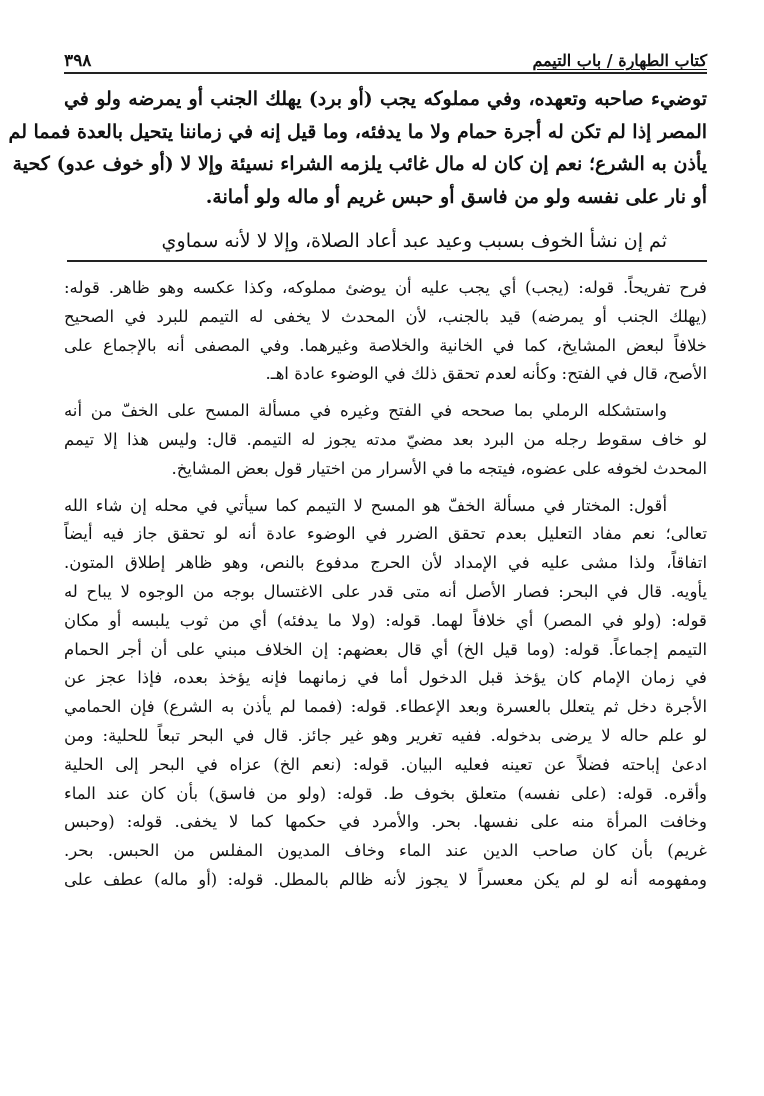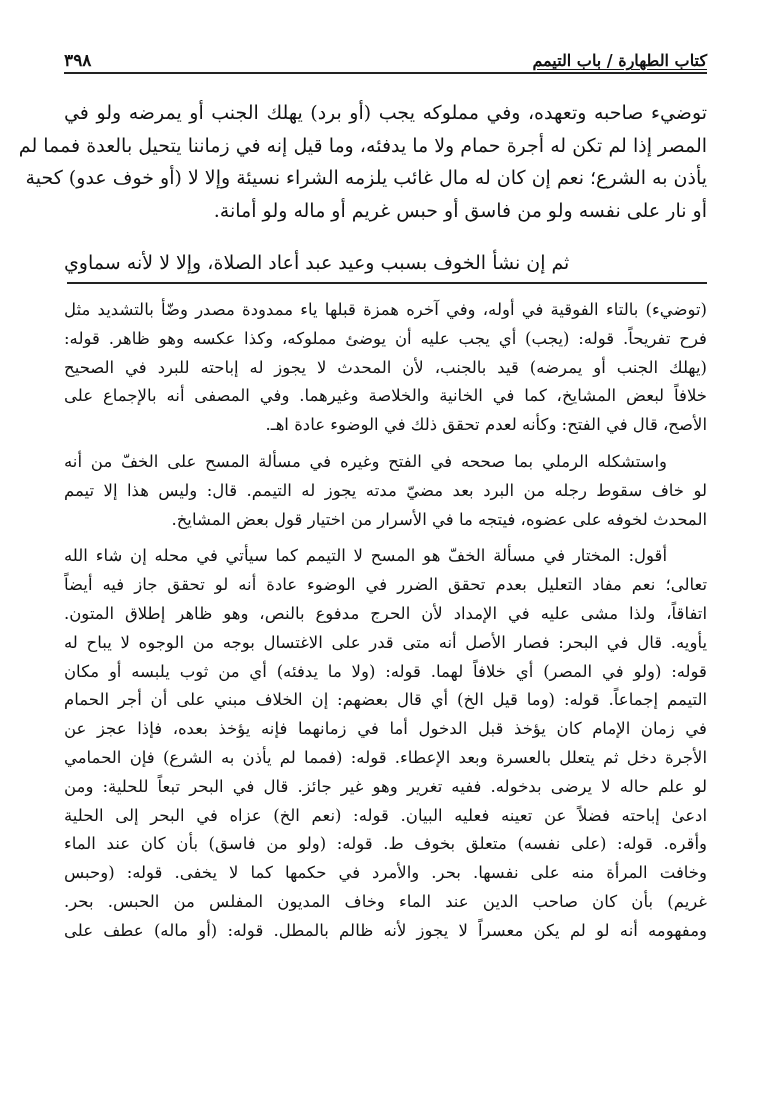--- a/index.html
+++ b/index.html
@@ -13,27 +13,27 @@
       direction: rtl; display: flex; justify-content: space-between; align-items: flex-end;
       padding-bottom: 2px;
     }
     .header .title {
       font-size: 16px; font-weight: bold; text-decoration: underline;
       text-underline-offset: 3px;
     }
     .header .pagenum { font-size: 17px; font-weight: bold; text-align: center; }
     .main-text {
       direction: rtl; text-align: justify; text-align-last: right;
-      font-size: 19px; line-height: 32.5px; margin-top: 22px;
+      font-size: 19px; line-height: 32.5px; margin-top: 8px; font-weight: bold;
     }
     .main-text .line { display: block; text-align: justify; text-align-last: justify; white-space: nowrap; }
     .main-text .line.last { text-align-last: right; }
     .matn-line {
-      direction: rtl; text-align: left; font-size: 19px; line-height: 32px;
-      margin-top: 20px; padding-right: 40px;
+      direction: rtl; text-align: right; font-size: 19px; line-height: 32px;
+      margin-top: 12px; padding-right: 40px;
     }
     .divider { border-top: 2px solid #222; margin-top: 4px; margin-left: 3px; }
     .commentary {
       direction: rtl; font-size: 16.5px; line-height: 28.8px; margin-top: 12px;
     }
     .commentary .para { margin-bottom: 8px; }
     .commentary .line { display: block; text-align: justify; text-align-last: justify; white-space: nowrap; overflow: hidden; }
     .commentary .line.last { text-align-last: right; }
     .commentary .line.indent { padding-right: 40px; }
   </style>
@@ -50,23 +50,22 @@
     <span class="line">توضيء صاحبه وتعهده، وفي مملوكه يجب (أو برد) يهلك الجنب أو يمرضه ولو في</span>
     <span class="line">المصر إذا لم تكن له أجرة حمام ولا ما يدفئه، وما قيل إنه في زماننا يتحيل بالعدة فمما لم</span>
     <span class="line">يأذن به الشرع؛ نعم إن كان له مال غائب يلزمه الشراء نسيئة وإلا لا (أو خوف عدو) كحية</span>
     <span class="line last">أو نار على نفسه ولو من فاسق أو حبس غريم أو ماله ولو أمانة.</span>
   </div>
   <div class="matn-line">ثم إن نشأ الخوف بسبب وعيد عبد أعاد الصلاة، وإلا لا لأنه سماوي</div>
   <div class="divider"></div>
 
   <div class="commentary">
     <div class="para">
-      <span class="line">(توضيء) بالتاء الفوقية في أوله، وفي آخره همزة قبلها ياء ممدودة مصدر وضّأ بالتشديد مثل</span>
       <span class="line">فرح تفريحاً. قوله: (يجب) أي يجب عليه أن يوضئ مملوكه، وكذا عكسه وهو ظاهر. قوله:</span>
-      <span class="line">(يهلك الجنب أو يمرضه) قيد بالجنب، لأن المحدث لا يجوز له إباحته للبرد في الصحيح</span>
+      <span class="line">(يهلك الجنب أو يمرضه) قيد بالجنب، لأن المحدث لا يخفى له التيمم للبرد في الصحيح</span>
       <span class="line">خلافاً لبعض المشايخ، كما في الخانية والخلاصة وغيرهما. وفي المصفى أنه بالإجماع على</span>
       <span class="line last">الأصح، قال في الفتح: وكأنه لعدم تحقق ذلك في الوضوء عادة اهـ.</span>
     </div>
     <div class="para">
       <span class="line indent">واستشكله الرملي بما صححه في الفتح وغيره في مسألة المسح على الخفّ من أنه</span>
       <span class="line">لو خاف سقوط رجله من البرد بعد مضيّ مدته يجوز له التيمم. قال: وليس هذا إلا تيمم</span>
       <span class="line last">المحدث لخوفه على عضوه، فيتجه ما في الأسرار من اختيار قول بعض المشايخ.</span>
     </div>
     <div class="para">
       <span class="line indent">أقول: المختار في مسألة الخفّ هو المسح لا التيمم كما سيأتي في محله إن شاء الله</span>

